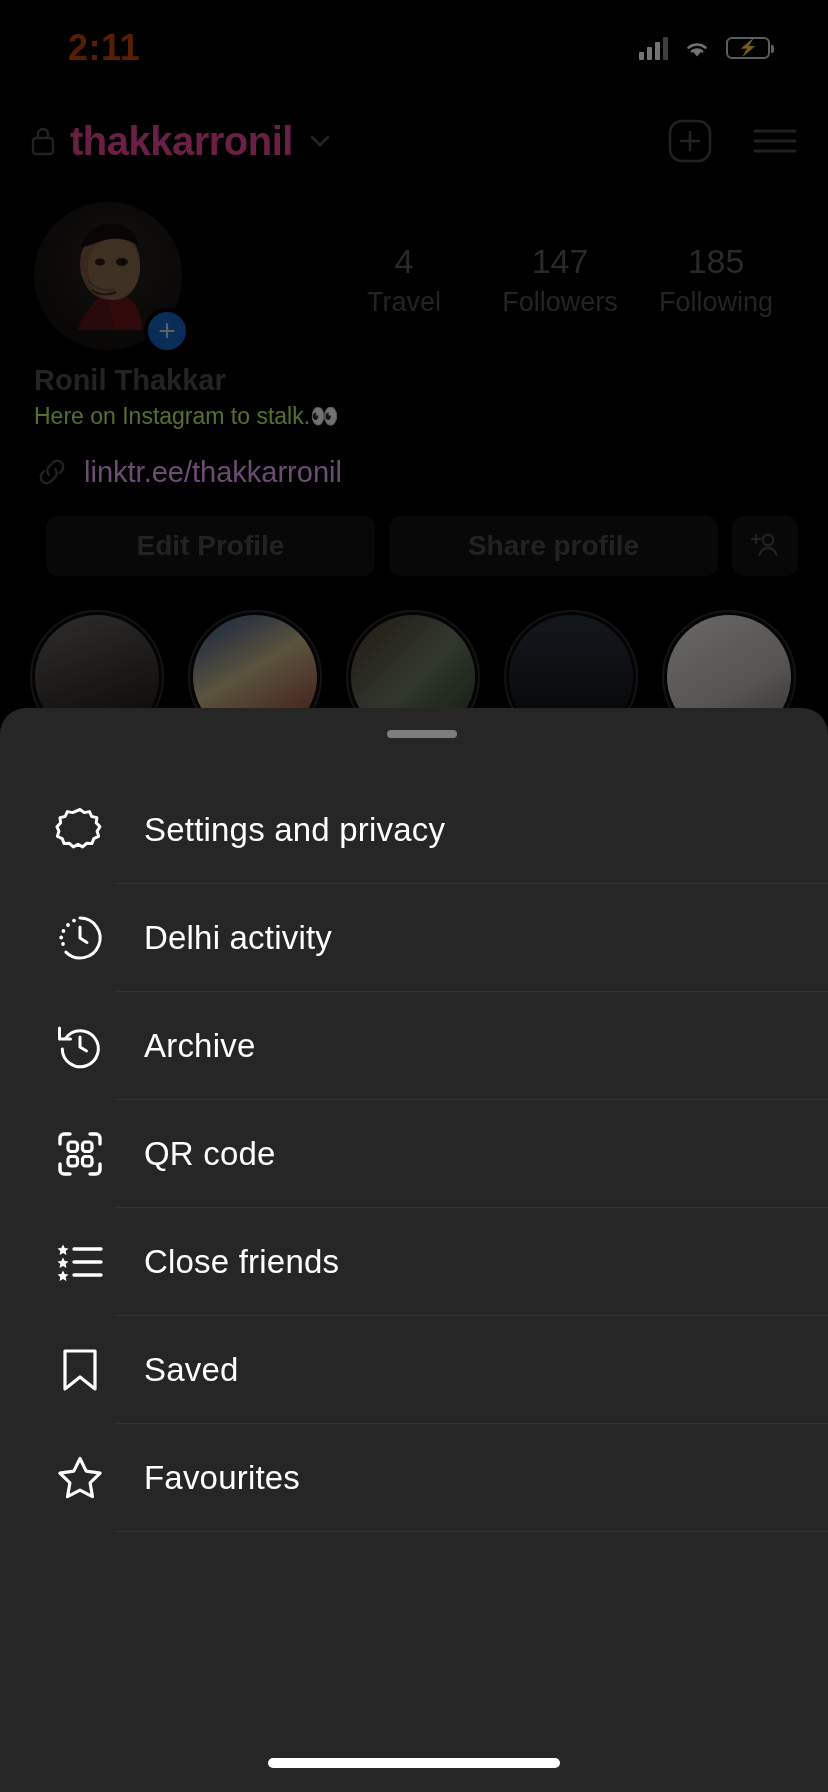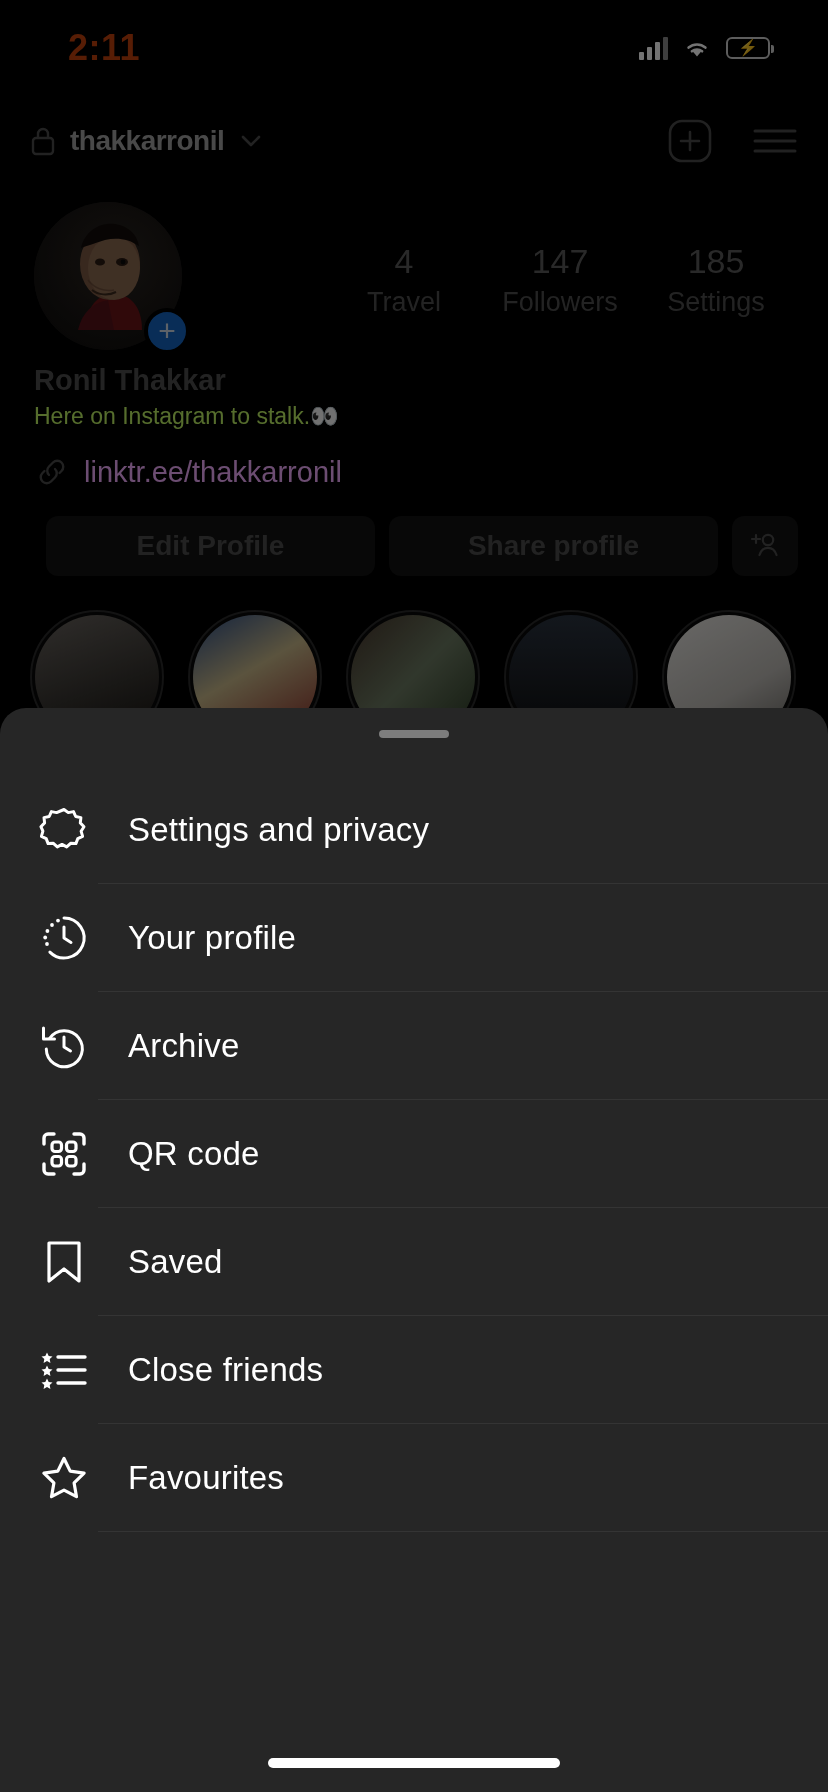--- a/index.html
+++ b/index.html
@@ -43,21 +43,21 @@
     position:absolute; left:0; right:0; top:50%; transform:translateY(-50%);
     text-align:center; font-size:16px; line-height:1; color:#0b2d0f; font-weight:bold;
   }
 
   
   #nav {
     position:absolute; top:96px; left:0; width:828px; height:90px;
     display:flex; align-items:center; padding:0 30px 0 30px;
   }
   #nav-left { display:flex; align-items:center; gap:14px; flex:1; }
-  #username { color:#a3a3a3; font-size:28px; font-weight:bold; letter-spacing:-0.5px; }
+  #username { color:#ec4899; font-size:40px; font-weight:bold; letter-spacing:-0.5px; }
   #nav-right { display:flex; align-items:center; gap:38px; }
 
   
   #profile { position:absolute; top:186px; left:0; width:828px; }
   #prow { display:flex; align-items:flex-start; padding:16px 34px 0 34px; }
   #avatar-wrap { position:relative; width:292px; flex:none; }
   #avatar {
     width:148px; height:148px; border-radius:50%;
     overflow:hidden; position:relative; background:#121212;
   }
@@ -101,21 +101,21 @@
              overflow:hidden; text-overflow:ellipsis; }
 
   
   #scrim {
     position:absolute; inset:0; background:rgba(0,0,0,0.55); pointer-events:none;
   }
 
   
   #sheet {
     position:absolute; left:0; bottom:0; width:828px; height:1084px;
-    background:#262626; border-radius:26px 26px 0 0;
+    background:#262626; border-radius:26px 26px 0 0;padding-left:16px;
   }
   #grabber {
     width:70px; height:8px; border-radius:4px; background:#7d7d7d;
     margin:22px auto 0 auto;
   }
   #menu { margin-top:38px; }
   .mrow {
     position:relative; height:108px; display:flex; align-items:center;
     padding-left:30px;
   }
@@ -225,21 +225,21 @@
         <div class="stat">
           <div class="num">4</div>
           <div class="lbl">Travel</div>
         </div>
         <div class="stat">
           <div class="num">147</div>
           <div class="lbl">Followers</div>
         </div>
         <div class="stat">
           <div class="num">185</div>
-          <div class="lbl">Settings</div>
+          <div class="lbl">Following</div>
         </div>
       </div>
     </div>
 
     <div id="bio">
       <div id="fullname">Ronil Thakkar</div>
       <div id="biotext">Here on Instagram to stalk.👀</div>
       <div id="linkrow">
         <span>
           <svg width="36" height="36" viewBox="0 0 36 36">
@@ -319,21 +319,21 @@
           <svg width="52" height="52" viewBox="0 0 52 52">
             <path d="M26 6a20 20 0 1 1-14.1 34.1" stroke="#fff" stroke-width="3" fill="none" stroke-linecap="round"></path>
             <circle cx="9" cy="32" r="1.9" fill="#fff"></circle>
             <circle cx="7.2" cy="25.5" r="1.9" fill="#fff"></circle>
             <circle cx="9.4" cy="19" r="1.9" fill="#fff"></circle>
             <circle cx="14" cy="13" r="1.9" fill="#fff"></circle>
             <circle cx="20" cy="8.6" r="1.9" fill="#fff"></circle>
             <path d="M26 15v11l7 4.5" stroke="#fff" stroke-width="3" fill="none" stroke-linecap="round" stroke-linejoin="round"></path>
           </svg>
         </span>
-        <span class="lbl">Your profile</span>
+        <span class="lbl">Delhi activity</span>
       </div>
 
       <div class="mrow">
         <span class="ic">
           <svg width="52" height="52" viewBox="0 0 52 52">
             <path d="M11.5 18.5A18 18 0 1 1 8.3 29" stroke="#fff" stroke-width="3" fill="none" stroke-linecap="round"></path>
             <path d="M5.5 8v11h11" stroke="#fff" stroke-width="3" fill="none" stroke-linecap="round" stroke-linejoin="round"></path>
             <path d="M26 17v10l6.5 4" stroke="#fff" stroke-width="3" fill="none" stroke-linecap="round" stroke-linejoin="round"></path>
           </svg>
         </span>
@@ -352,41 +352,41 @@
             <rect x="14" y="28.5" width="9.5" height="9.5" rx="3" stroke="#fff" stroke-width="3.2" fill="none"></rect>
             <rect x="28.5" y="28.5" width="9.5" height="9.5" rx="3" stroke="#fff" stroke-width="3.2" fill="none"></rect>
           </svg>
         </span>
         <span class="lbl">QR code</span>
       </div>
 
       <div class="mrow">
         <span class="ic">
           <svg width="52" height="52" viewBox="0 0 52 52">
-            <path d="M11 7h30v38L26 33 11 45z" stroke="#fff" stroke-width="3.2" fill="none" stroke-linejoin="round"></path>
-          </svg>
-        </span>
-        <span class="lbl">Saved</span>
-      </div>
-
-      <div class="mrow">
-        <span class="ic">
-          <svg width="52" height="52" viewBox="0 0 52 52">
             <path d="M9 8.5l1.7 3.5 3.8.5-2.8 2.6.7 3.8-3.4-1.8-3.4 1.8.7-3.8L3.5 12.5l3.8-.5z" fill="#fff"></path>
             <path d="M9 21.5l1.7 3.5 3.8.5-2.8 2.6.7 3.8L9 30.1l-3.4 1.8.7-3.8-2.8-2.6 3.8-.5z" fill="#fff"></path>
             <path d="M9 34.5l1.7 3.5 3.8.5-2.8 2.6.7 3.8L9 43.1l-3.4 1.8.7-3.8-2.8-2.6 3.8-.5z" fill="#fff"></path>
             <path d="M20 13h27M20 26h27M20 39h27" stroke="#fff" stroke-width="3.4" stroke-linecap="round"></path>
           </svg>
         </span>
         <span class="lbl">Close friends</span>
       </div>
 
       <div class="mrow">
         <span class="ic">
           <svg width="52" height="52" viewBox="0 0 52 52">
+            <path d="M11 7h30v38L26 33 11 45z" stroke="#fff" stroke-width="3.2" fill="none" stroke-linejoin="round"></path>
+          </svg>
+        </span>
+        <span class="lbl">Saved</span>
+      </div>
+
+      <div class="mrow">
+        <span class="ic">
+          <svg width="52" height="52" viewBox="0 0 52 52">
             <path d="M26 6.5l6.2 12.6 13.9 2-10 9.8 2.4 13.8L26 38.2l-12.5 6.5 2.4-13.8-10-9.8 13.9-2z" stroke="#fff" stroke-width="3.2" fill="none" stroke-linejoin="round"></path>
           </svg>
         </span>
         <span class="lbl">Favourites</span>
       </div>
 
     </div>
     <div id="home-indicator"></div>
   </div>
 

